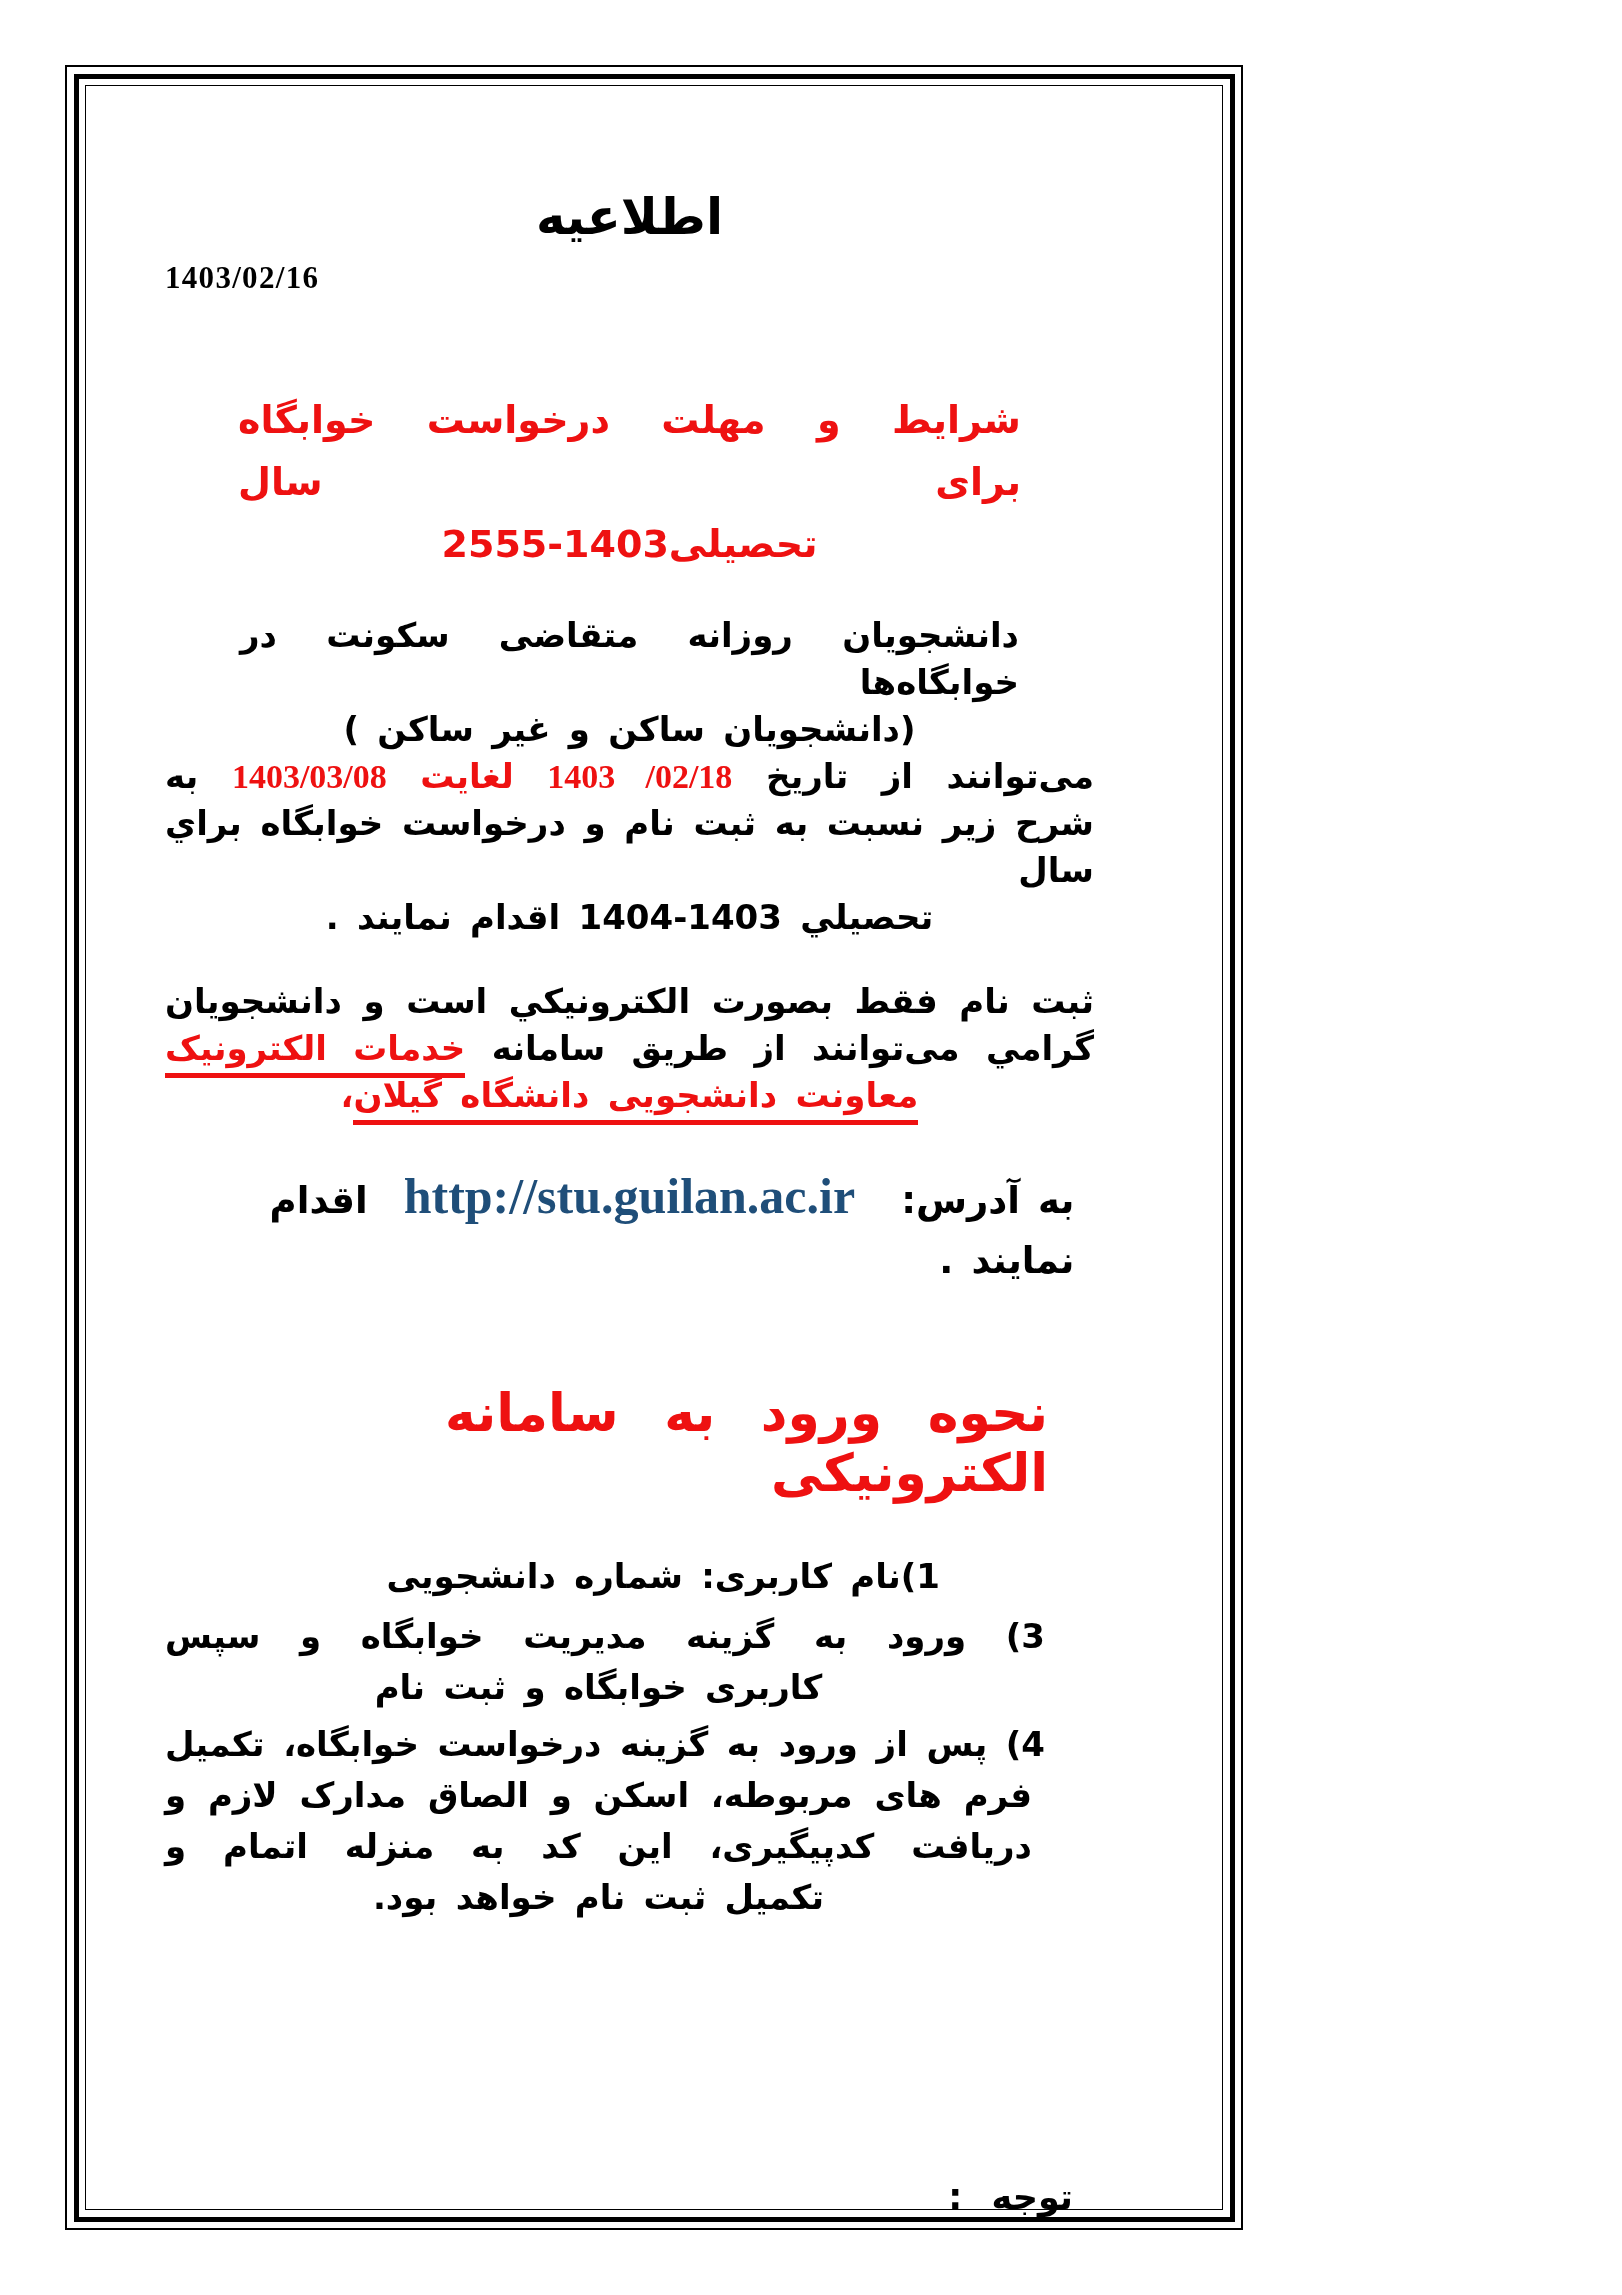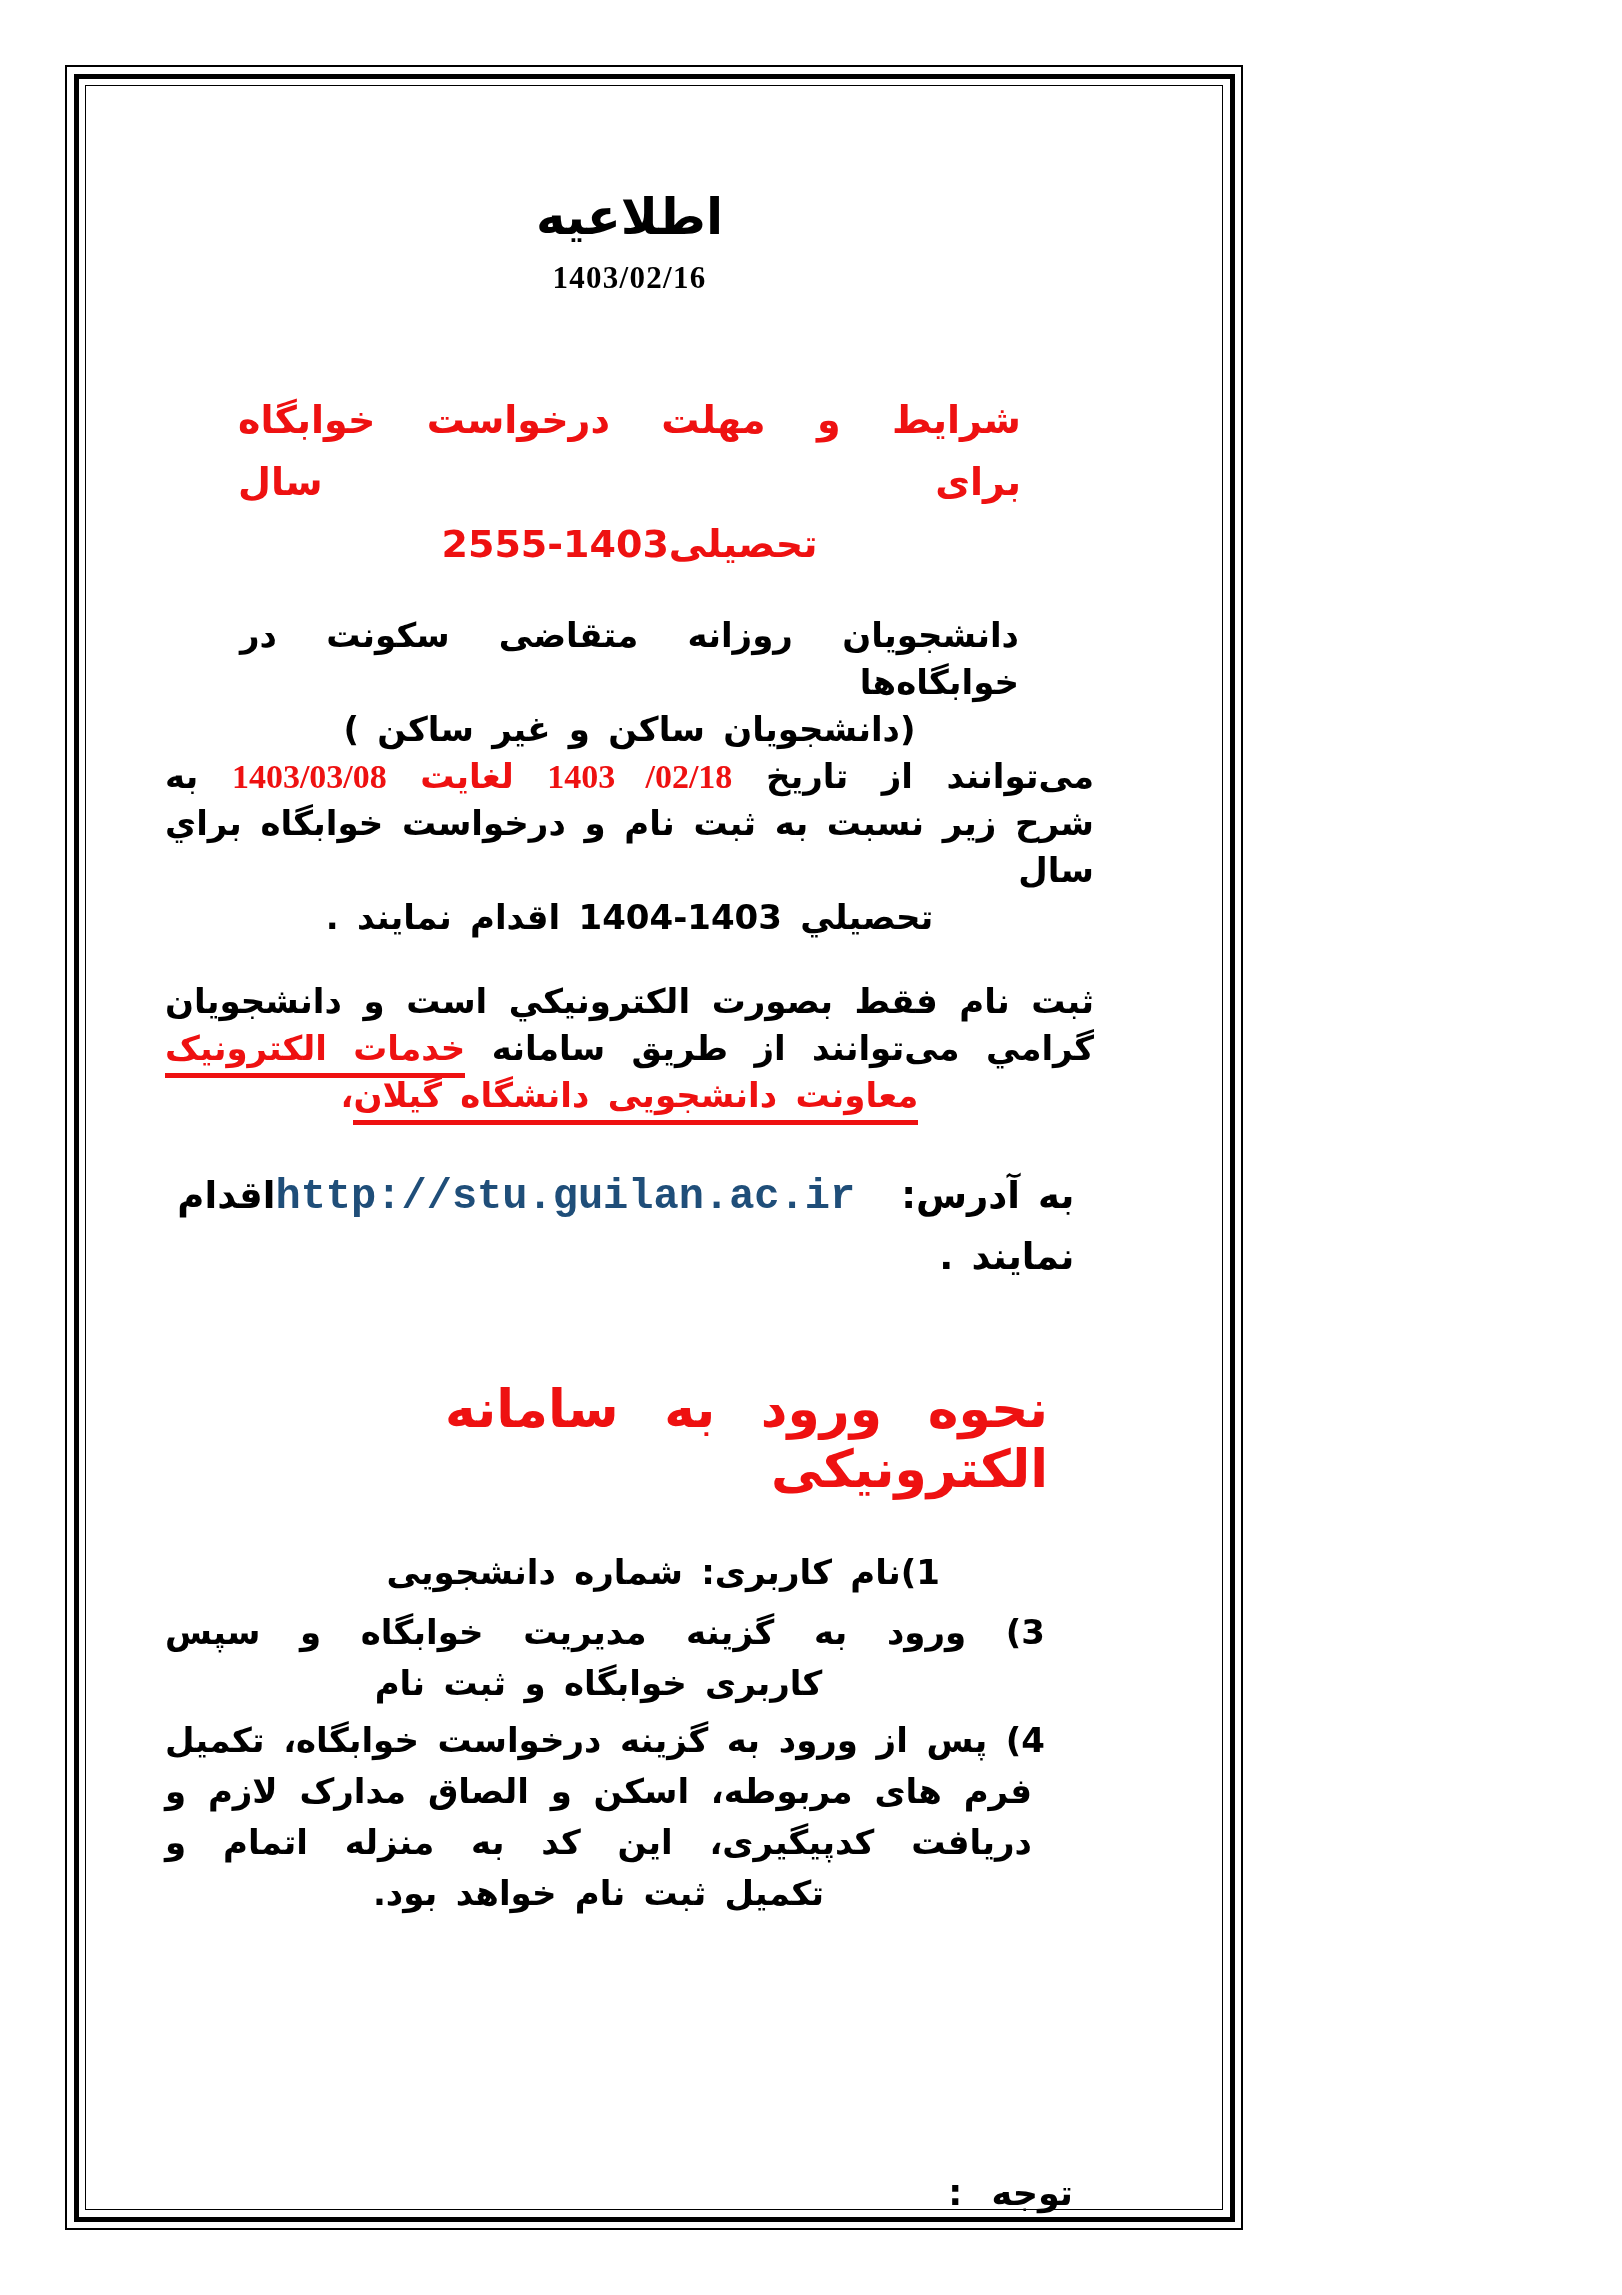--- a/index.html
+++ b/index.html
@@ -20,21 +20,21 @@
     direction:rtl;
     color:#000;
     font-weight:bold;
   }
   .title{
     margin-top:99px;
     font-size:50px;line-height:65px;
     text-align:center;letter-spacing:0.7px;
   }
   .date{
-    direction:ltr;text-align:center;
+    direction:ltr;text-align:left;
     margin-top:9.2px;
     font-family:"Liberation Serif",serif;
     font-size:31px;line-height:38px;letter-spacing:1.3px;
   }
   .red{color:#ee1111;}
   .h1{font-size:38px;line-height:62px;color:#ee1111;word-spacing:11.8px;}
   .h1.l1{margin-top:92px;text-align:justify;text-align-last:justify;padding:0 73px;}
   .h1.l2{text-align:center;}
   .body-line{font-size:34px;line-height:47px;word-spacing:6.5px;}
   .just{text-align:justify;text-align-last:justify;}
@@ -43,22 +43,22 @@
   .p1 .l1{padding:0 75px;}
   .p2{margin-top:37px;}
   .ltr{direction:ltr;unicode-bidi:embed;font-family:"Liberation Serif",serif;}
   .rline{border-bottom:5.9px solid #ee1111;padding-bottom:5.2px;}
   .addr{
     margin-top:47px;line-height:60px;font-size:37px;
     text-align:right;padding-right:19.6px;word-spacing:5.2px;
   }
   .addr .prefix{margin-left:46px;}
   .url{
-    font-family:Liberation Mono, monospace;
-    font-size:42px;color:#1f4e79;
+    font-family:Liberation Serif, serif;
+    font-size:50px;color:#1f4e79;margin-left:36px;
   }
   .h2{
     margin-top:92px;font-size:52px;line-height:60px;
     color:#ee1111;text-align:right;padding-right:46px;word-spacing:27.5px;
   }
   .list{margin-top:48px;}
   .li-line{font-size:34px;line-height:51px;word-spacing:6.5px;}
   .first{padding-right:49px;}
   .cont{padding-right:62px;}
   .item1{text-align:right;padding-right:154px;}

